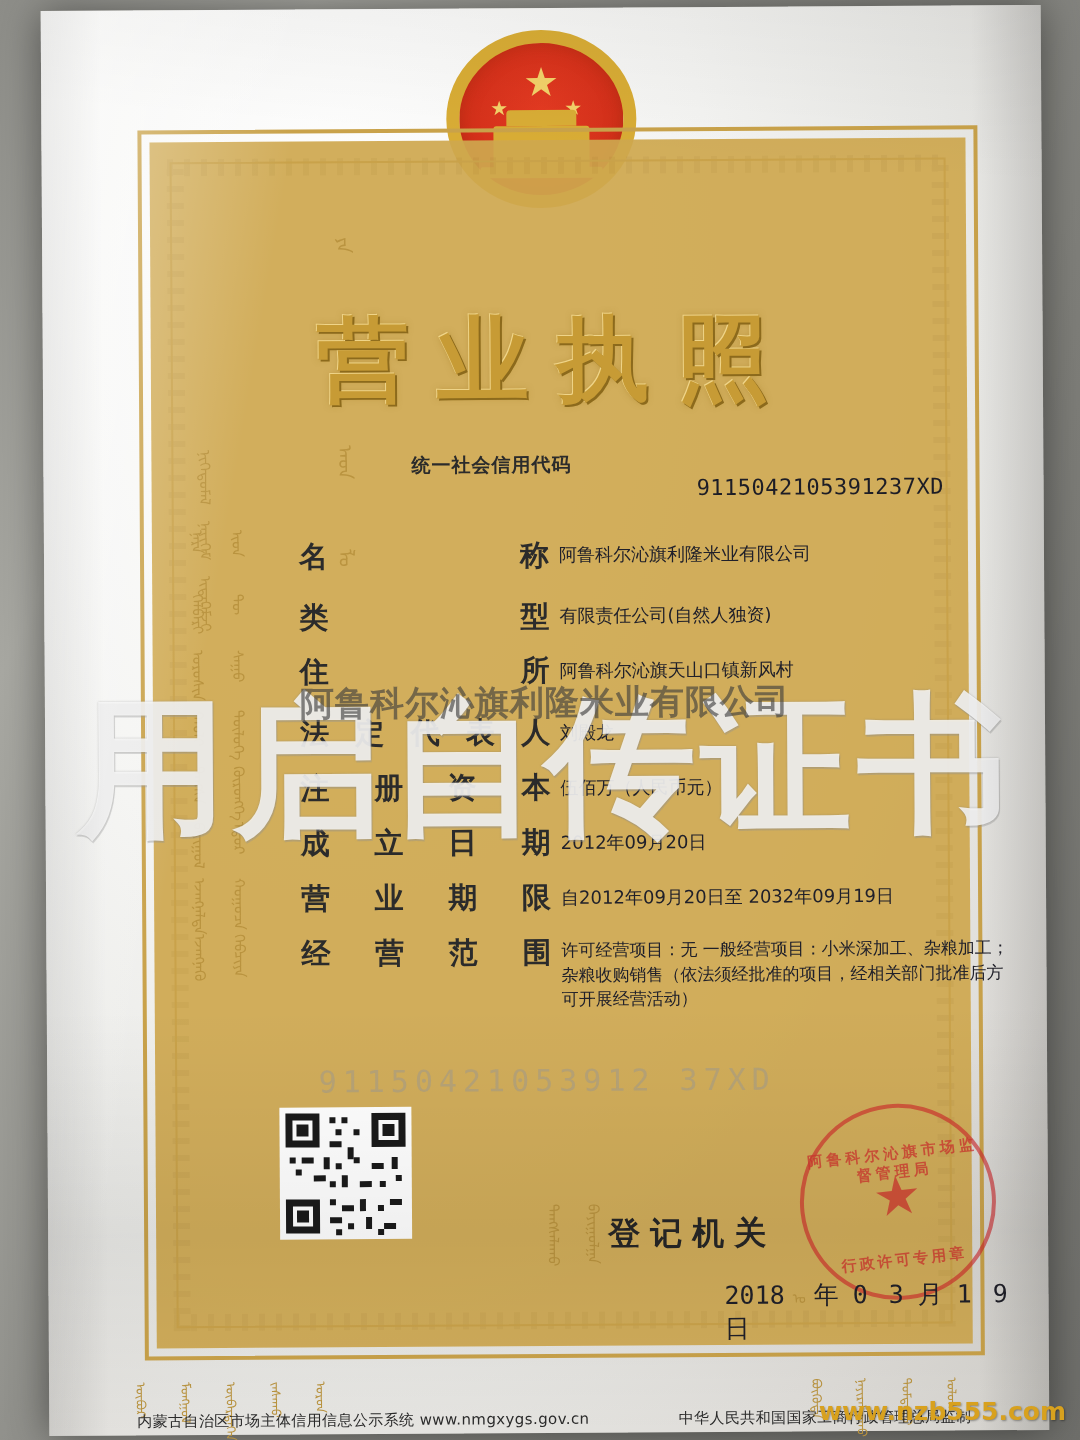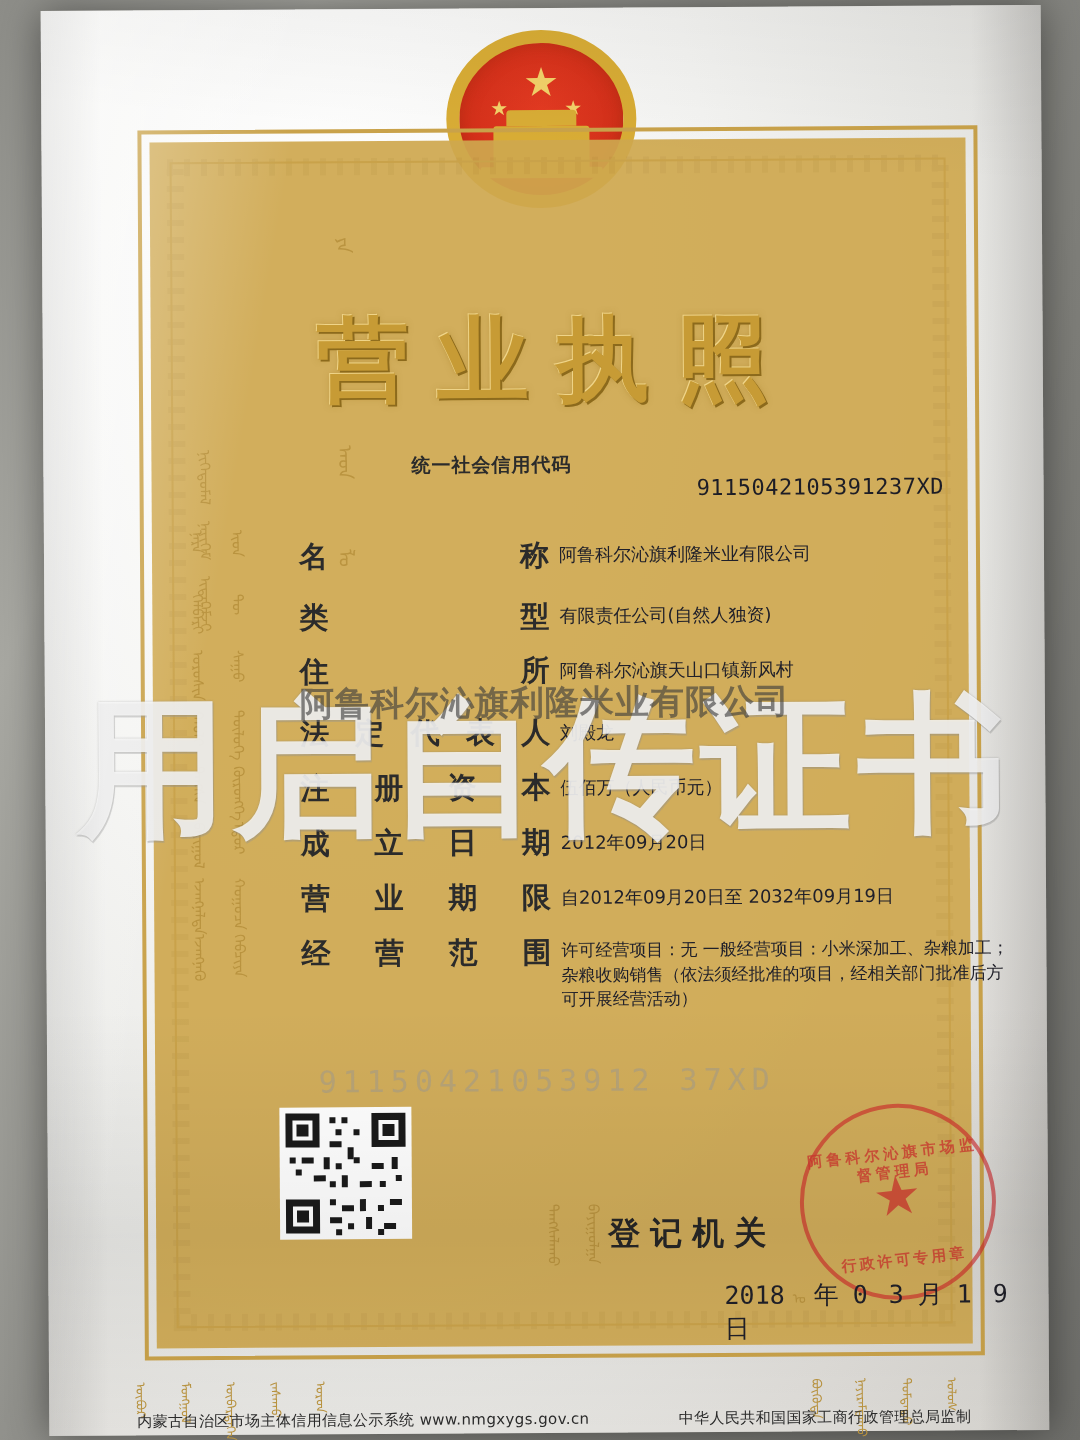--- a/index.html
+++ b/index.html
@@ -575,13 +575,14 @@
         <span>ᠪᠦᠭᠦᠳᠡ</span>
         <span>ᠨᠠᠶᠢᠷᠠᠮᠳᠠᠬᠤ</span>
         <span>ᠳᠤᠮᠳᠠᠳᠤ</span>
         <span>ᠤᠯᠤᠰ</span>
       </div>
       <div class="footer-left">内蒙古自治区市场主体信用信息公示系统     www.nmgxygs.gov.cn</div>
       <div class="footer-right">中华人民共和国国家工商行政管理总局监制</div>
     </div>
   </div>
 
+  <div class="site-stamp">www.nzb555.com</div>
 </div>
 
 </body></html>

